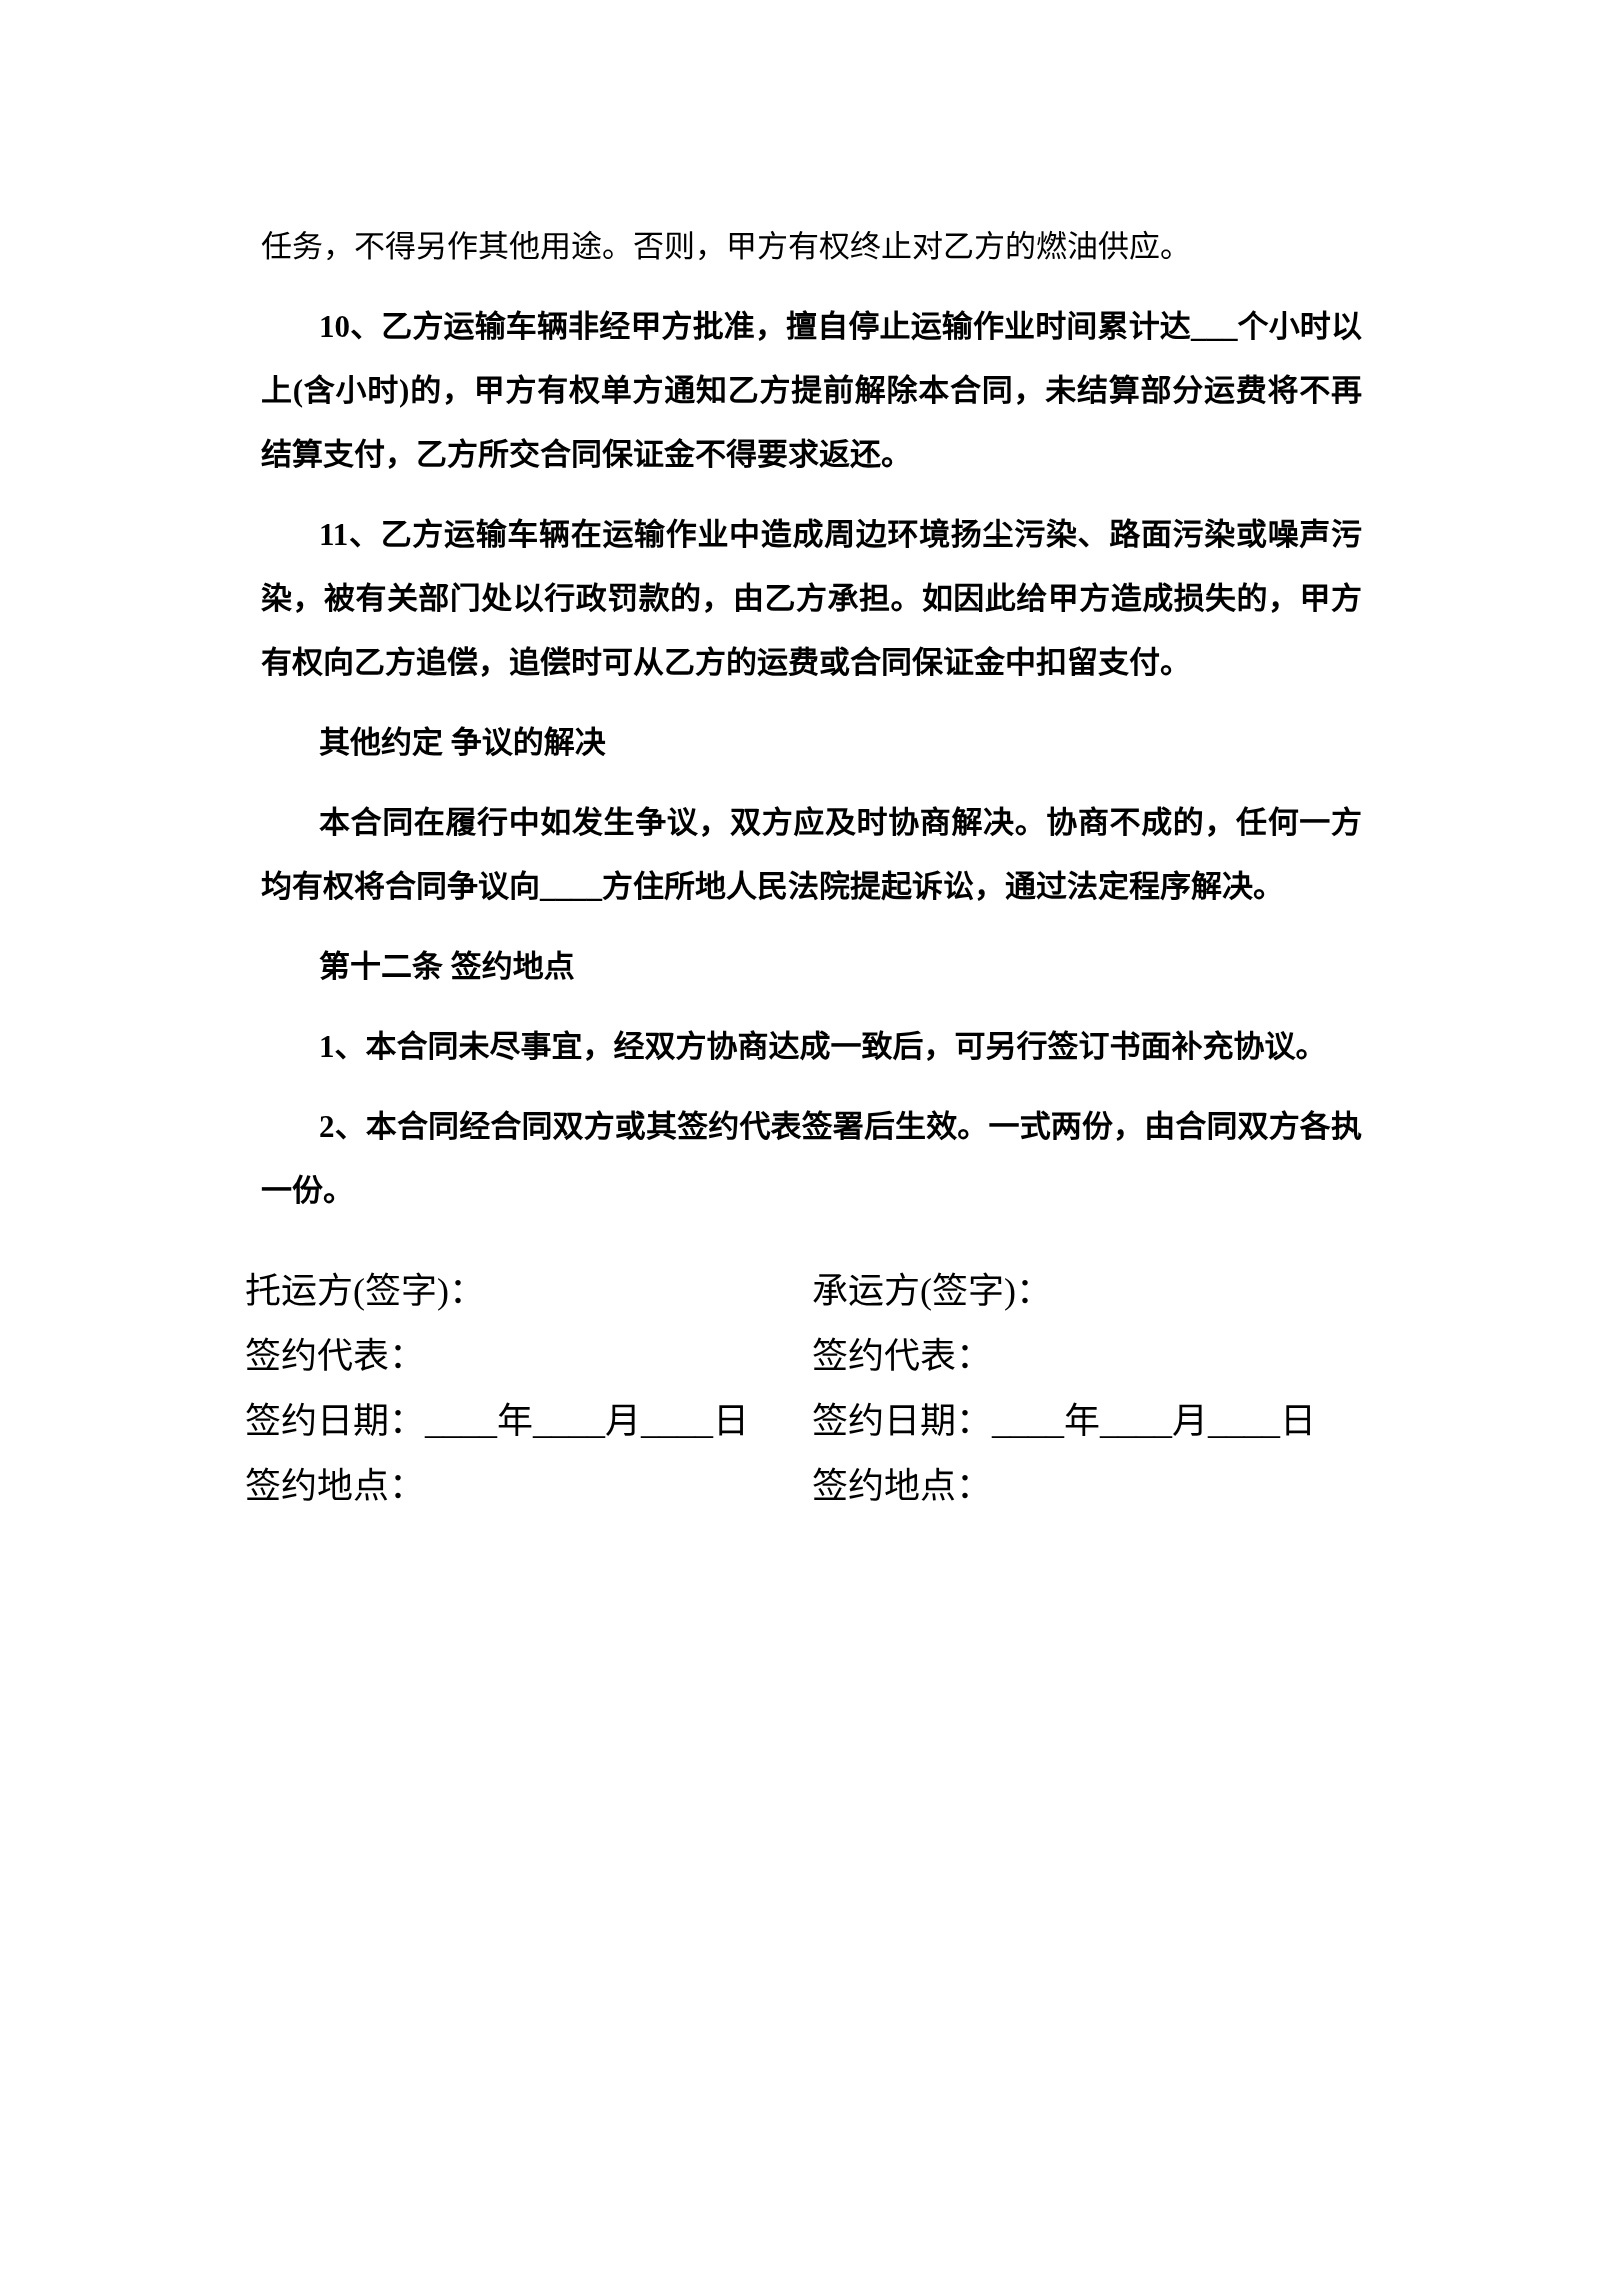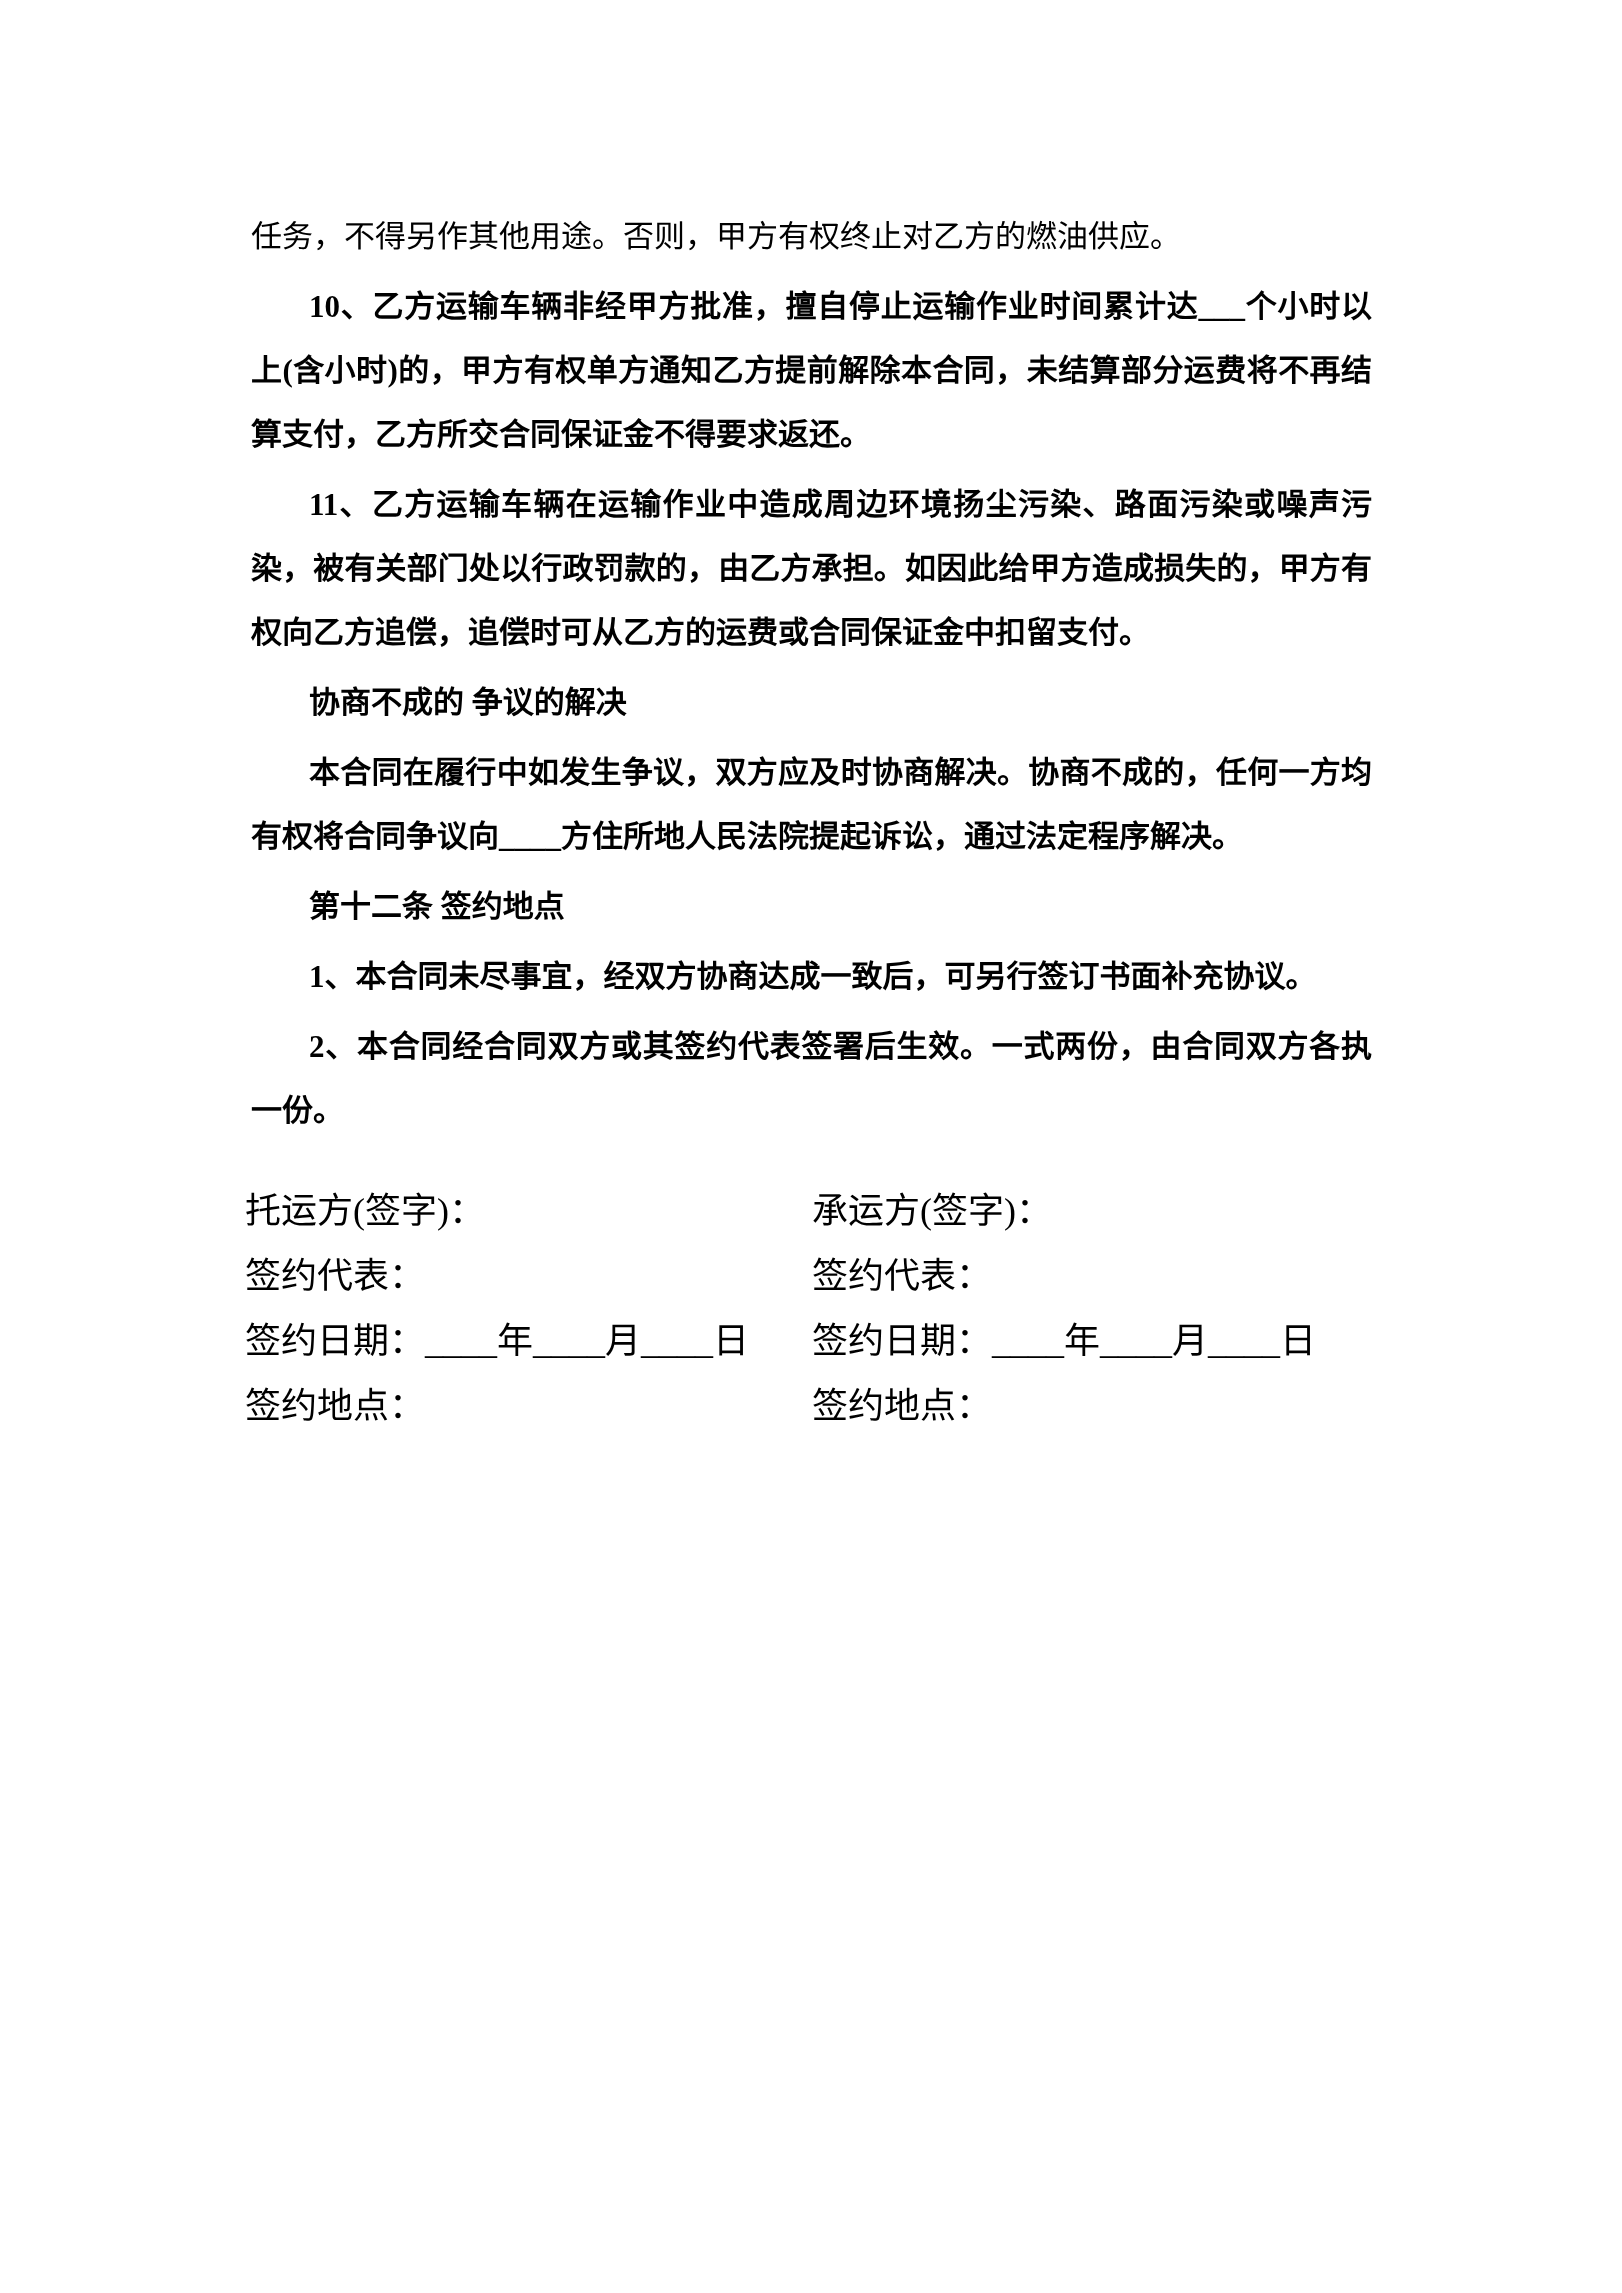--- a/index.html
+++ b/index.html
@@ -15,21 +15,21 @@
     color: #000000;
   }
   .page {
     box-sizing: border-box;
     width: 1623px;
     height: 2294px;
     padding: 199px 245px 0 245px;
     background: #ffffff;
   }
   .para {
-    margin: 6px;
+    margin: 16px;
     font-size: 31px;
     line-height: 64px;
     text-align: justify;
     text-justify: inter-ideograph;
     word-break: break-all;
     letter-spacing: 0;
   }
   .indent {
     text-indent: 58px;
     font-weight: bold;
@@ -53,21 +53,21 @@
 <body>
 
 <div class="page">
 
   <p class="para">任务，不得另作其他用途。否则，甲方有权终止对乙方的燃油供应。</p>
 
   <p class="para indent">10、乙方运输车辆非经甲方批准，擅自停止运输作业时间累计达___个小时以上(含小时)的，甲方有权单方通知乙方提前解除本合同，未结算部分运费将不再结算支付，乙方所交合同保证金不得要求返还。</p>
 
   <p class="para indent">11、乙方运输车辆在运输作业中造成周边环境扬尘污染、路面污染或噪声污染，被有关部门处以行政罚款的，由乙方承担。如因此给甲方造成损失的，甲方有权向乙方追偿，追偿时可从乙方的运费或合同保证金中扣留支付。</p>
 
-  <p class="para indent heading">协商不成的 争议的解决</p>
+  <p class="para indent heading">其他约定 争议的解决</p>
 
   <p class="para indent">本合同在履行中如发生争议，双方应及时协商解决。协商不成的，任何一方均有权将合同争议向____方住所地人民法院提起诉讼，通过法定程序解决。</p>
 
   <p class="para indent heading">第十二条 签约地点</p>
 
   <p class="para indent">1、本合同未尽事宜，经双方协商达成一致后，可另行签订书面补充协议。</p>
 
   <p class="para indent">2、本合同经合同双方或其签约代表签署后生效。一式两份，由合同双方各执一份。</p>
 
   <div class="sig">

